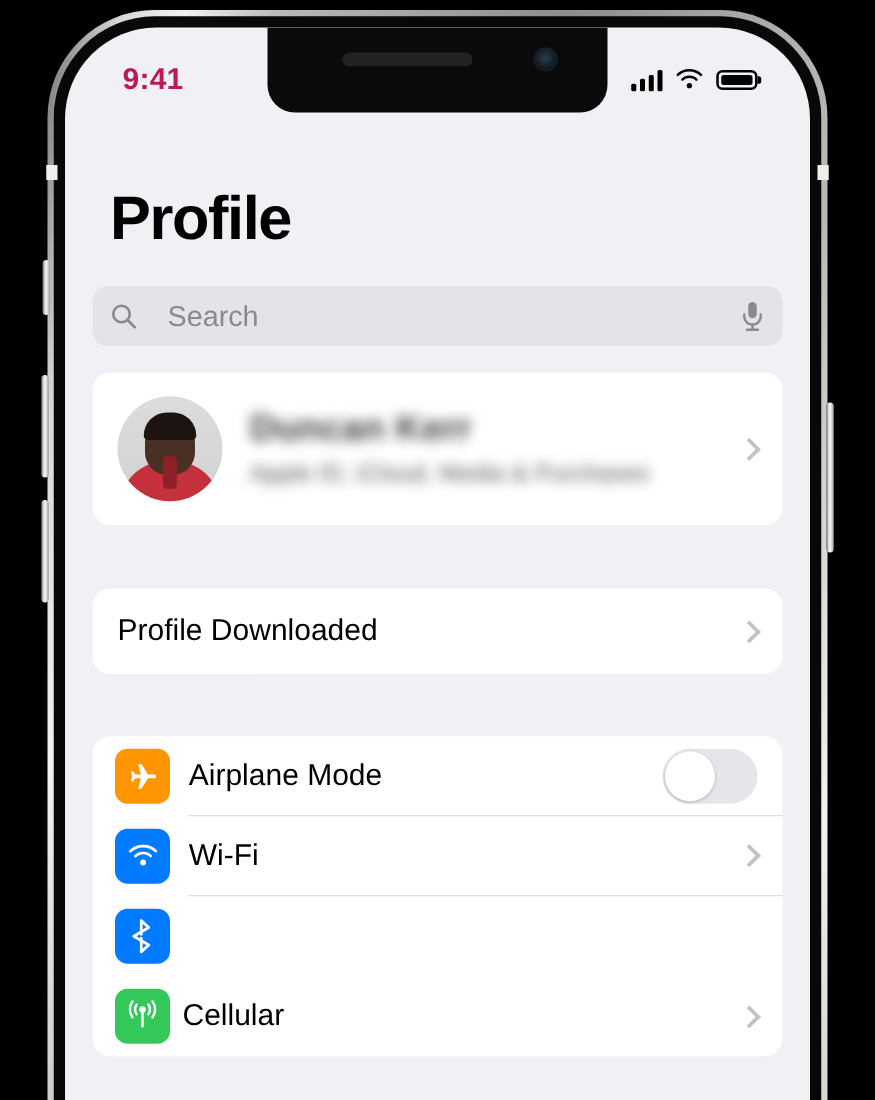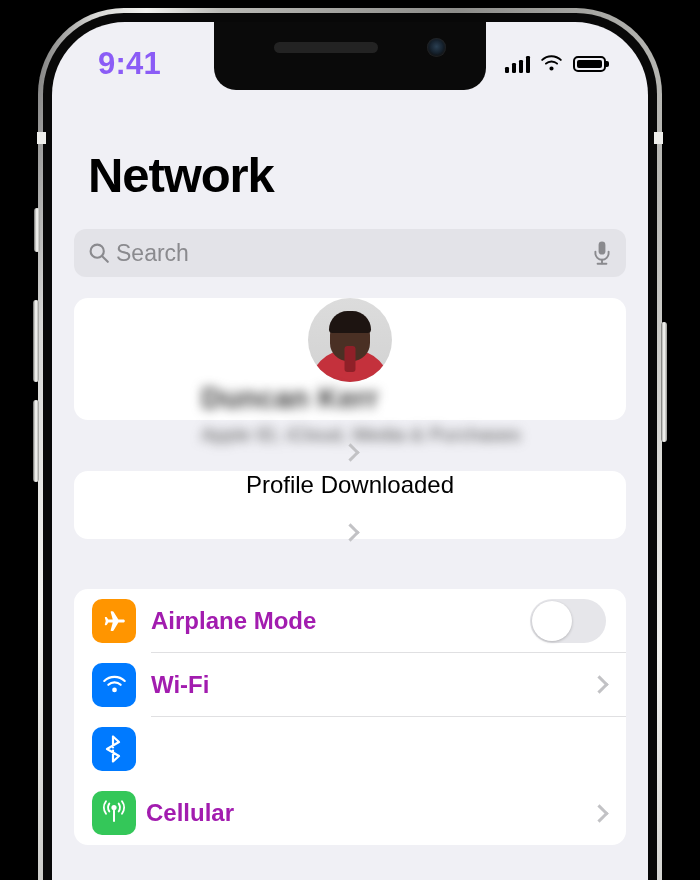--- a/index.html
+++ b/index.html
@@ -66,21 +66,21 @@
     box-shadow: inset 0 0 2px #3a3a3a;
   }
 
   
   #status-bar {
     position: absolute; top: 0; left: 0; right: 0; height: 68px;
     display: flex; align-items: center; justify-content: space-between;
     padding: 16px 42px 0 46px;
     z-index: 20;
   }
-  #status-time { font-size: 31px; font-weight: 700; color: #8b5cf6; letter-spacing: .2px; }
+  #status-time { font-size: 24px; font-weight: 700; color: #be185d; letter-spacing: .2px; }
   #status-icons { display: flex; align-items: center; gap: 9px; }
 
   .signal-bars { display: flex; align-items: flex-end; gap: 2.5px; height: 17px; }
   .signal-bars i { display: block; width: 4.5px; background: #000; border-radius: 1.2px; }
   .signal-bars i:nth-child(1) { height: 6px; }
   .signal-bars i:nth-child(2) { height: 9.5px; }
   .signal-bars i:nth-child(3) { height: 13px; }
   .signal-bars i:nth-child(4) { height: 17px; }
 
   .battery-shell {
@@ -99,24 +99,24 @@
     font-size: 49px; font-weight: 700; color: #000;
     letter-spacing: -1.1px; padding: 57px 0 0 22px;
   }
 
   
   #search-bar {
     margin: 26px 8px 0 8px; height: 48px;
     background: #E3E3E8; border-radius: 12px;
     display: flex; align-items: center; padding: 0 14px;
   }
-  #search-placeholder { flex: 1; font-size: 23px; color: #8A8A8E; margin-left: 6px; }
-
-  
-  .card { background: #fff; border-radius: 14px; margin: 0 8px; flex-direction: column; }
+  #search-placeholder { flex: 1; font-size: 23px; color: #8A8A8E; margin-left: 24px; }
+
+  
+  .card { background: #fff; border-radius: 14px; margin: 0 8px; }
   #profile-card { margin-top: 21px; height: 122px; display: flex; align-items: center; padding: 0 20px; }
   #avatar {
     width: 84px; height: 84px; border-radius: 50%; flex: none;
     background: linear-gradient(180deg,#dcdcdc 0%,#d2d2d2 100%);
     position: relative; overflow: hidden;
   }
   
   #avatar-shirt {
     position: absolute; left: 50%; bottom: -14px; transform: translateX(-50%);
     width: 80px; height: 46px; border-radius: 38px 38px 10px 10px;
@@ -143,21 +143,21 @@
   #downloaded-label { flex: 1; font-size: 24px; color: #000; }
 
   #settings-card { margin-top: 50px; overflow: hidden; }
   .row { display: flex; align-items: center; height: 64px; padding-left: 18px; }
   .row-inner {
     flex: 1; display: flex; align-items: center; height: 100%;
     margin-left: 15px; padding-right: 20px;
     border-bottom: 1px solid #E0E0E2;
   }
   .row:last-child .row-inner { border-bottom: none; margin-left: 10px; }
-  .row-label { flex: 1; font-size: 24px; color: #a21caf; font-weight: bold; }
+  .row-label { flex: 1; font-size: 24px; color: #000000; }
   .row-value { font-size: 23px; color: #8A8A8E; margin-right: 13px; }
 
   .app-icon {
     width: 44px; height: 44px; border-radius: 10px; flex: none;
     display: flex; align-items: center; justify-content: center;
   }
 
   
   .toggle {
     width: 76px; height: 44px; border-radius: 22px;
@@ -209,21 +209,21 @@
       </svg>
       <div class="battery-shell">
         <div class="battery-fill"></div>
         <div class="battery-cap"></div>
       </div>
     </div>
   </div>
 
   <div id="content">
 
-    <div id="page-title">Network</div>
+    <div id="page-title">Profile</div>
 
     <div id="search-bar">
       <svg width="22" height="22" viewBox="0 0 22 22">
         <circle cx="9.2" cy="9.2" r="6.6" fill="none" stroke="#8A8A8E" stroke-width="2.1"></circle>
         <line x1="14.2" y1="14.2" x2="19.8" y2="19.8" stroke="#8A8A8E" stroke-width="2.1" stroke-linecap="round"></line>
       </svg>
       <div id="search-placeholder">Search</div>
       <svg width="20" height="26" viewBox="0 0 20 26">
         <rect x="6.6" y="1.6" width="6.8" height="13" rx="3.4" fill="#8A8A8E"></rect>
         <path d="M3.4 11.6v1.6a6.6 6.6 0 0 0 13.2 0v-1.6" fill="none" stroke="#8A8A8E" stroke-width="1.9" stroke-linecap="round"></path>

